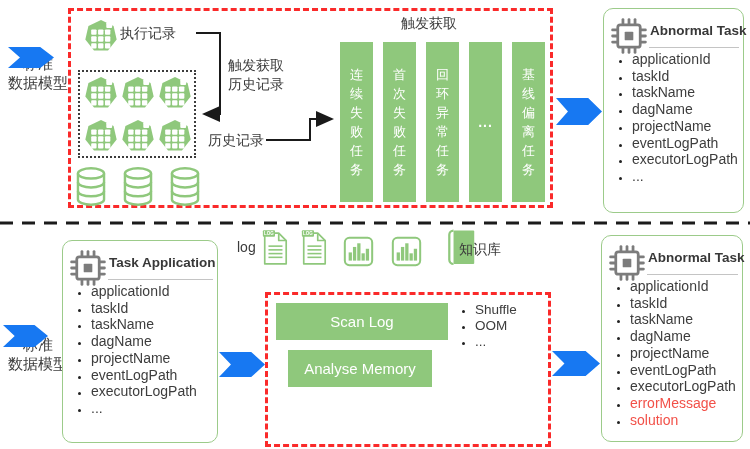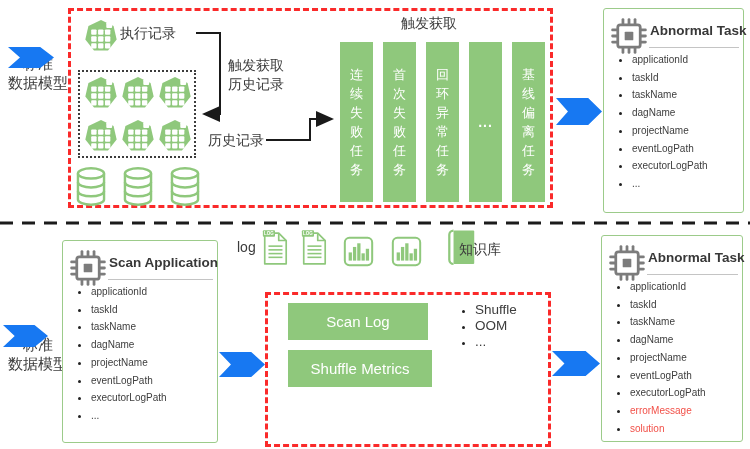--- a/index.html
+++ b/index.html
@@ -35,27 +35,27 @@
     font-size:14px;color:var(--text-dark);white-space:nowrap;
   }
   .bars{position:absolute;display:flex;gap:10px;}
   .hbar{
     width:33px;height:160px;background:var(--green);
     display:flex;flex-direction:column;align-items:center;justify-content:center;gap:6px;
   }
   .bar-char{color:#fff;font-size:13px;line-height:13px;}
   .bar-dots{color:#fff;font-size:14px;font-weight:bold;letter-spacing:1px;}
   .task-box{
-    position:absolute;border:1px solid var(--green-border);border-radius:3px;background:#fff;
+    position:absolute;border:1px solid var(--green-border);border-radius:10px;background:#fff;
   }
   .task-chip{position:absolute;left:6px;top:8px;}
   .task-title{position:absolute;left:46px;top:14px;font-size:13.5px;font-weight:bold;color:#383838;white-space:nowrap;}
   .task-sep{position:absolute;left:45px;right:4px;top:38px;border-top:1px solid #C4C4C4;}
   .task-box ul{position:absolute;left:0;right:0;top:42px;margin:0;padding-left:28px;list-style:disc;}
-  .task-box li{font-size:10px;line-height:16.7px;color:#3d3d3d;}
+  .task-box li{font-size:14px;line-height:16.7px;color:#3d3d3d;}
   li.hl-red{color:var(--highlight-red);}
   li::marker{color:#222;font-size:11px;}
   .green-btn{
     position:absolute;background:var(--green);border:none;
     display:flex;align-items:center;justify-content:center;
     color:#fff;font-size:15px;font-family:"Liberation Sans","DejaVu Sans",sans-serif;
   }
   .finding-list{position:absolute;margin:8px;padding-left:27px;list-style:disc;width:110px;}
   .finding-list li{font-size:13.5px;line-height:16px;color:#3d3d3d;}
   .connector{position:absolute;left:0;top:0;pointer-events:none;}
@@ -262,21 +262,21 @@
   <div class="io-label" style="left:5px;top:287px">
     <div>标准</div>
     <div>数据模型</div>
   </div>
   <div class="blue-arrow" style="left:3px;top:325px;width:45px;height:22px"></div>
 
   <div class="task-box" style="left:62px;top:240px;width:156px;height:203px">
     <svg class="task-chip" width="38" height="38">
         <use href="#sym-chip"></use>
       </svg>
-    <div class="task-title">Scan Application</div>
+    <div class="task-title">Task Application</div>
     <div class="task-sep"></div>
     <ul>
         <li>applicationId</li>
         <li>taskId</li>
         <li>taskName</li>
         <li>dagName</li>
         <li>projectName</li>
         <li>eventLogPath</li>
         <li>executorLogPath</li>
         <li>...</li>
@@ -297,22 +297,22 @@
       <use href="#sym-chart"></use>
     </svg>
   <svg class="abs" style="left:446px;top:227px" width="32" height="41" viewBox="0 0 34 42">
       <use href="#sym-book"></use>
     </svg>
   <div class="label" style="left:459px;top:241px">知识库</div>
 
   <div class="blue-arrow" style="left:219px;top:352px;width:46px;height:25px"></div>
 
   <div class="red-box" style="left:265px;top:292px;width:286px;height:155px"></div>
-  <div class="green-btn" style="left:288px;top:303px;width:140px;height:37px">Scan Log</div>
-  <div class="green-btn" style="left:288px;top:350px;width:144px;height:37px">Shuffle Metrics</div>
+  <div class="green-btn" style="left:276px;top:303px;width:172px;height:37px">Scan Log</div>
+  <div class="green-btn" style="left:288px;top:350px;width:144px;height:37px">Analyse Memory</div>
   <ul class="finding-list" style="left:440px;top:294px">
       <li>Shuffle</li>
       <li>OOM</li>
       <li>...</li>
     </ul>
 
   <div class="blue-arrow" style="left:552px;top:351px;width:48px;height:25px"></div>
 
   <div class="task-box" style="left:601px;top:235px;width:142px;height:207px">
     <svg class="task-chip" width="38" height="38">

